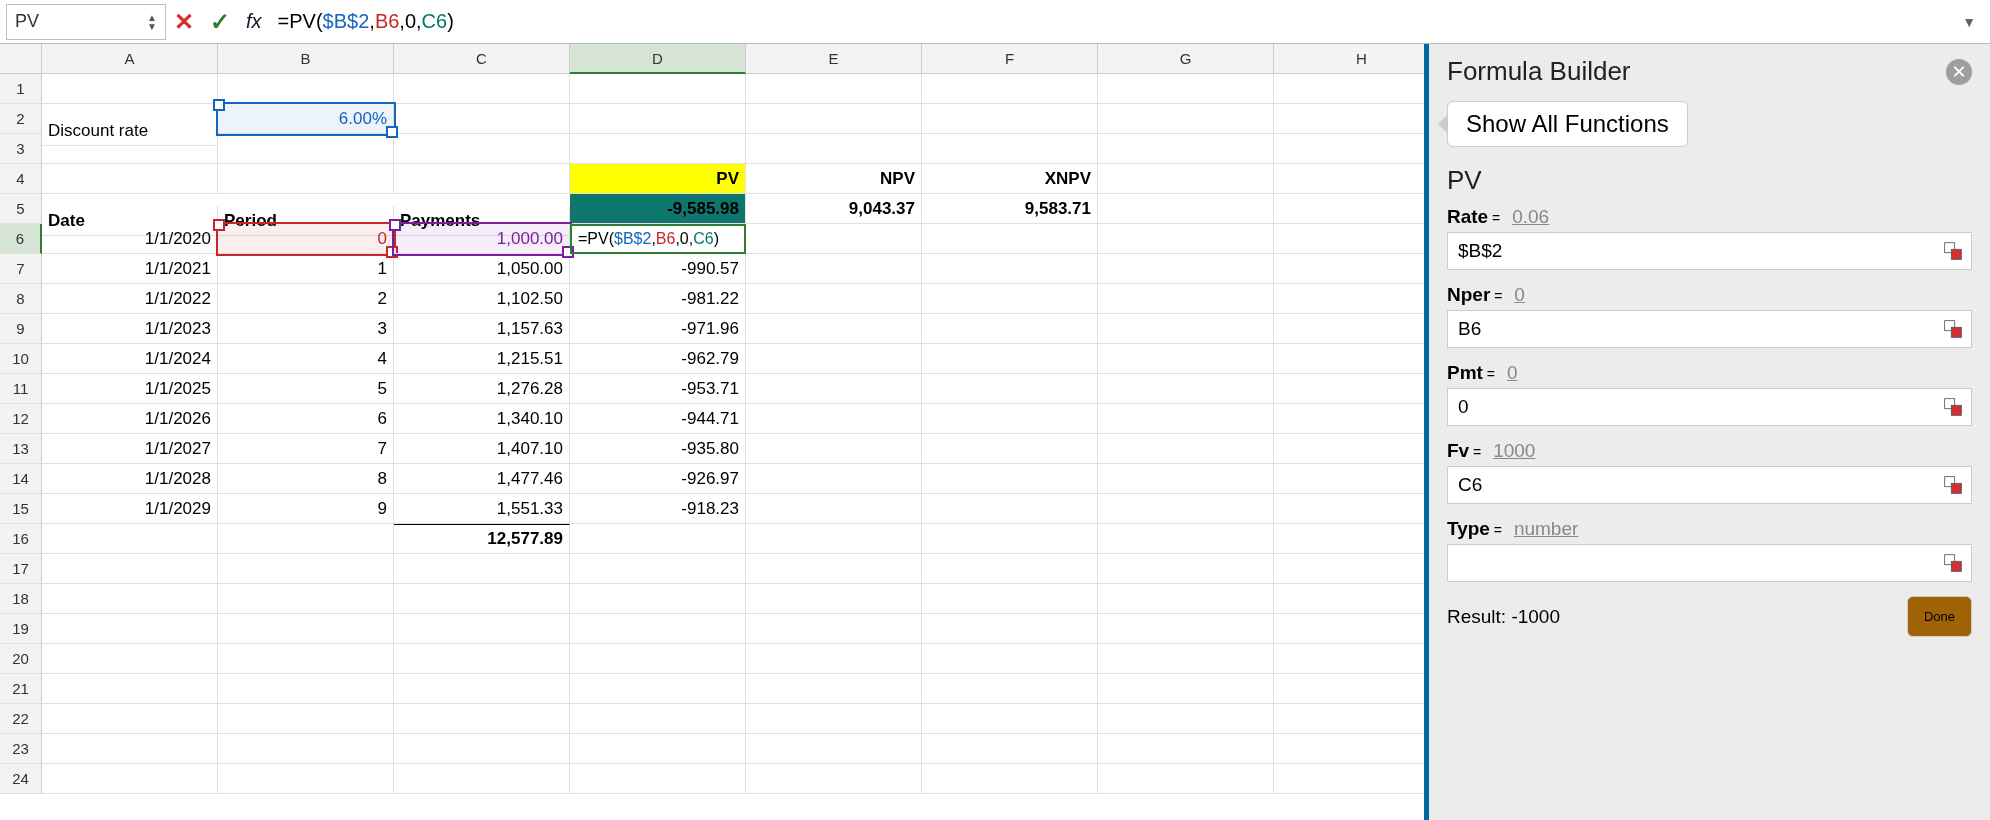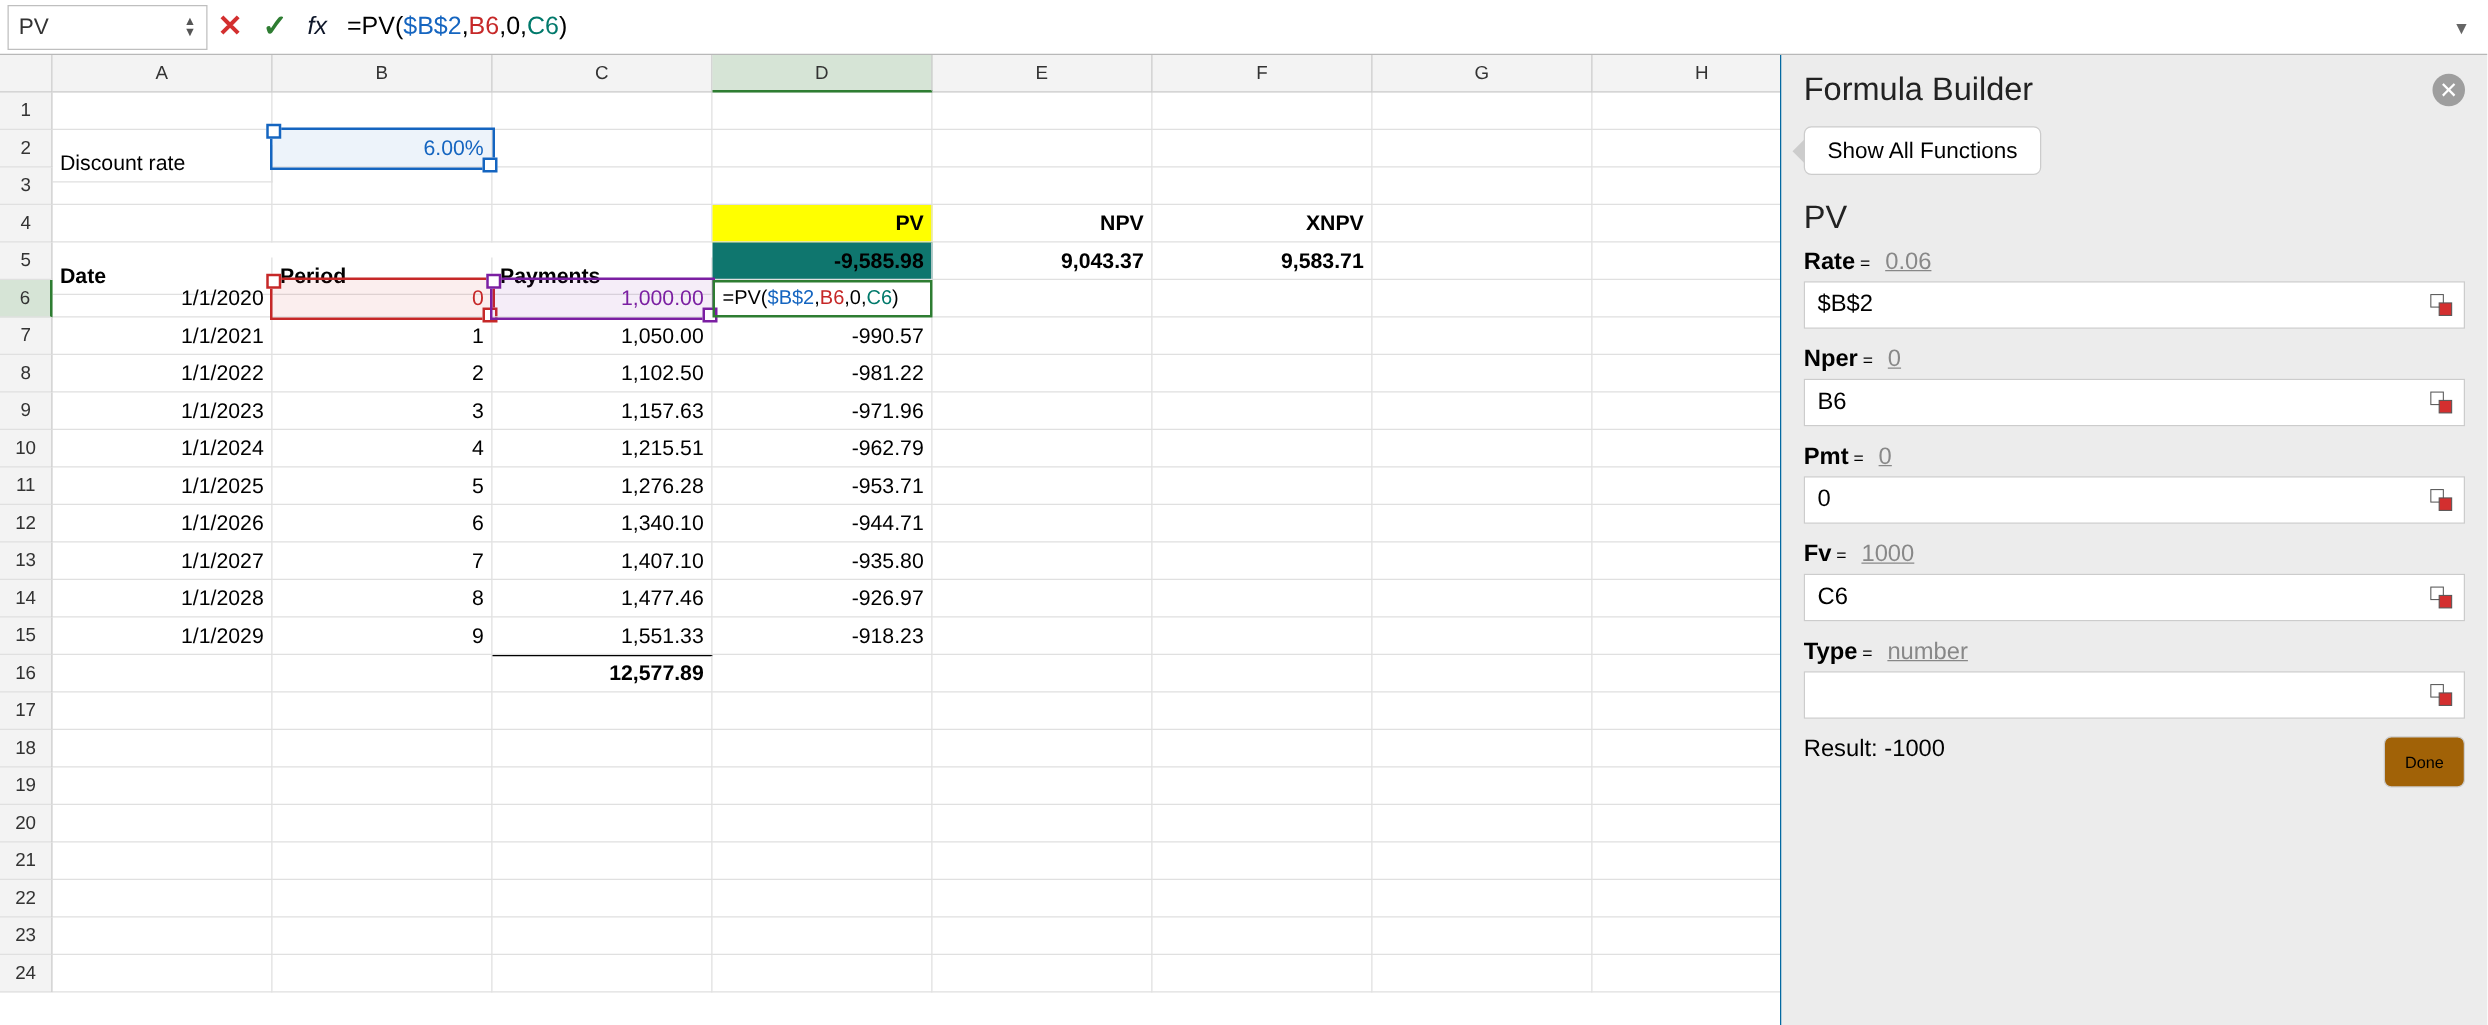--- a/index.html
+++ b/index.html
@@ -45,35 +45,35 @@
   content:""; position:absolute; width:8px; height:8px; background:#fff; border:2px solid currentColor;
 }
 .mark-b2 { position: relative; color:#1565c0; }
 .mark-b2::before { top:-5px; left:-5px; } .mark-b2::after { bottom:-5px; right:-5px; }
 .mark-b6 { position: relative; outline: 2px solid #c62828; background: rgba(198,40,40,0.08); color:#c62828; }
 .mark-b6::before { top:-5px; left:-5px; } .mark-b6::after { bottom:-5px; right:-5px; }
 .mark-c6 { position: relative; outline: 2px solid #7b1fa2; background: rgba(123,31,162,0.08); color:#7b1fa2; }
 .mark-c6::before { top:-5px; left:-5px; } .mark-c6::after { bottom:-5px; right:-5px; }
 
 
-.panel { width: 566px; border-left: 1px solid #0369a1; background: #ececec; padding: 12px 18px; overflow: auto; }
+.panel { width: 566px; border-left: 5px solid #0369a1; background: #ececec; padding: 12px 18px; overflow: auto; }
 .panel-hdr { display: flex; align-items: center; justify-content: space-between; margin-bottom: 14px; }
 .panel-title { font-size: 26px; font-weight: 400; color: #222; }
 .close-btn { width: 26px; height: 26px; border-radius: 50%; background: #9e9e9e; color: #fff; display: flex; align-items: center; justify-content: center; font-size: 18px; cursor: pointer; }
-.show-all { display: inline-block; background: #fff; border: 1px solid #ccc; border-radius: 6px; padding: 8px 18px; font-size: 18px; position: relative; cursor: pointer; }
+.show-all { display: inline-block; background: #fff; border: 1px solid #ccc; border-radius: 6px; padding: 8px 18px; font-size: 24px; position: relative; cursor: pointer; }
 .show-all::before { content:""; position:absolute; left:-10px; top:50%; transform:translateY(-50%); width:0; height:0; border-top:10px solid transparent; border-bottom:10px solid transparent; border-right:10px solid #ccc; }
 .fn-name { font-size: 26px; margin: 18px 0 10px; color: #222; }
 .arg-row { margin-bottom: 4px; }
 .arg-label { font-size: 19px; font-weight: bold; display: inline; }
 .arg-val { font-size: 19px; color: #888; margin-left: 8px; text-decoration: underline; }
 .arg-input-wrap { display: flex; align-items: center; background: #fff; border: 1px solid #ccc; height: 38px; margin: 4px 0 14px; }
 .arg-input { flex: 1; border: none; outline: none; padding: 0 10px; font-size: 19px; }
 .ref-icon { width: 28px; height: 28px; margin-right: 4px; display:flex; align-items:center; justify-content:center; cursor:pointer; }
 .ref-icon svg { width: 20px; height: 20px; }
-.result-row { display: flex; justify-content: space-between; margin-top: 4px; }
+.result-row { display: flex; align-items: center; justify-content: space-between; margin-top: 4px; }
 .result-txt { font-size: 19px; }
 .done-btn { background: #a16207; border: 1px solid #ccc; border-radius: 6px; padding: 12px 16px; font-size: 13px; cursor: pointer; }
 </style>
 </head>
 <body>
 
 <div class="formula-bar">
   <div class="name-box">
     <span class="txt">PV</span>
     <span class="arrows">▲<br>▼</span>

